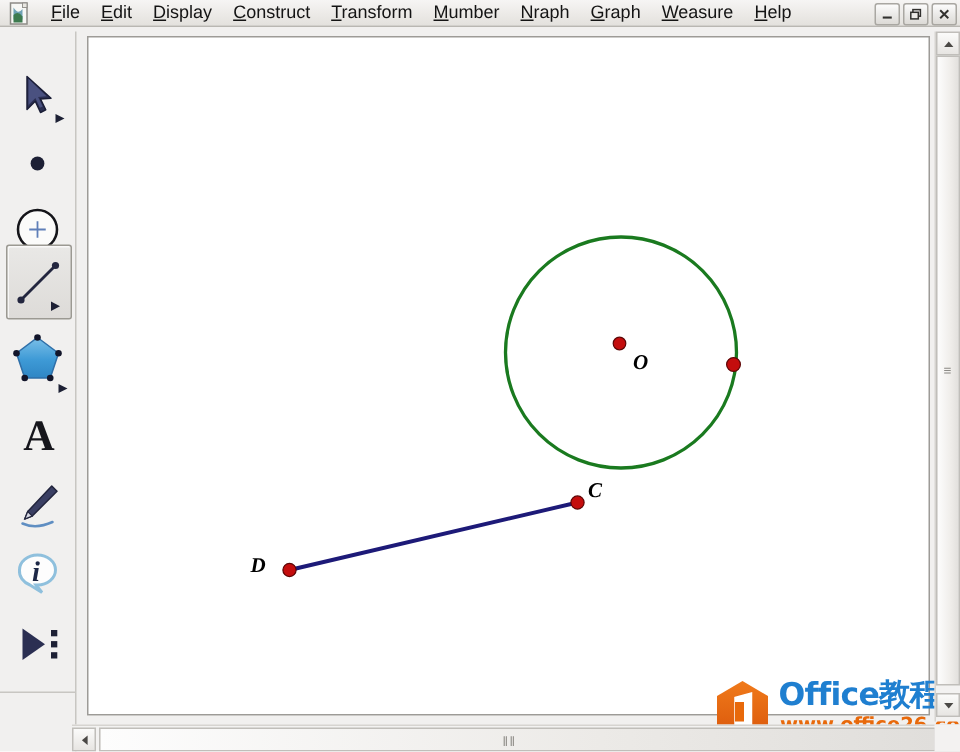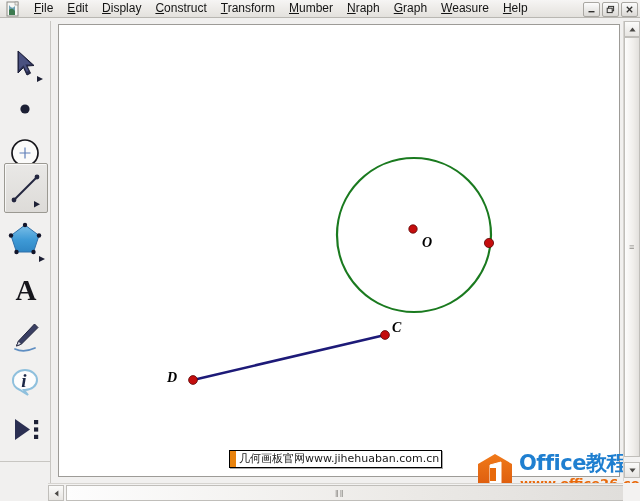--- a/index.html
+++ b/index.html
@@ -370,24 +370,20 @@
       <circle id="obj-oncircle" cx="430" cy="218" r="4.6" fill="#c40d0d" stroke="#5c0505" stroke-width="0.8"></circle>
       <circle id="obj-pc" cx="326" cy="310" r="4.4" fill="#c40d0d" stroke="#5c0505" stroke-width="0.8"></circle>
       <circle id="obj-pd" cx="134" cy="355" r="4.4" fill="#c40d0d" stroke="#5c0505" stroke-width="0.8"></circle>
     </svg>
 
     <div class="pt-label" id="lbl-o" style="left: 363px; top: 210px;">O</div>
     <div class="pt-label" id="lbl-c" style="left: 333px; top: 295px;">C</div>
     <div class="pt-label" id="lbl-d" style="left: 108px; top: 345px;">D</div>
   </div>
 
-  <div id="wm-box">
-    <div id="wm-handle"></div>
-    <div id="wm-text">几何画板官网www.jihehuaban.com.cn</div>
-  </div>
 
   <div id="logo">
     <svg id="logo-mark" width="42" height="46" viewBox="0 0 42 46">
       <defs>
         <linearGradient id="hexGrad" x1="0" y1="0" x2="0" y2="1">
           <stop offset="0%" stop-color="#f07a1a"></stop>
           <stop offset="100%" stop-color="#d8540a"></stop>
         </linearGradient>
       </defs>
       <polygon points="21,2 38,12 38,32 21,43 4,32 4,12" fill="url(#hexGrad)"></polygon>

